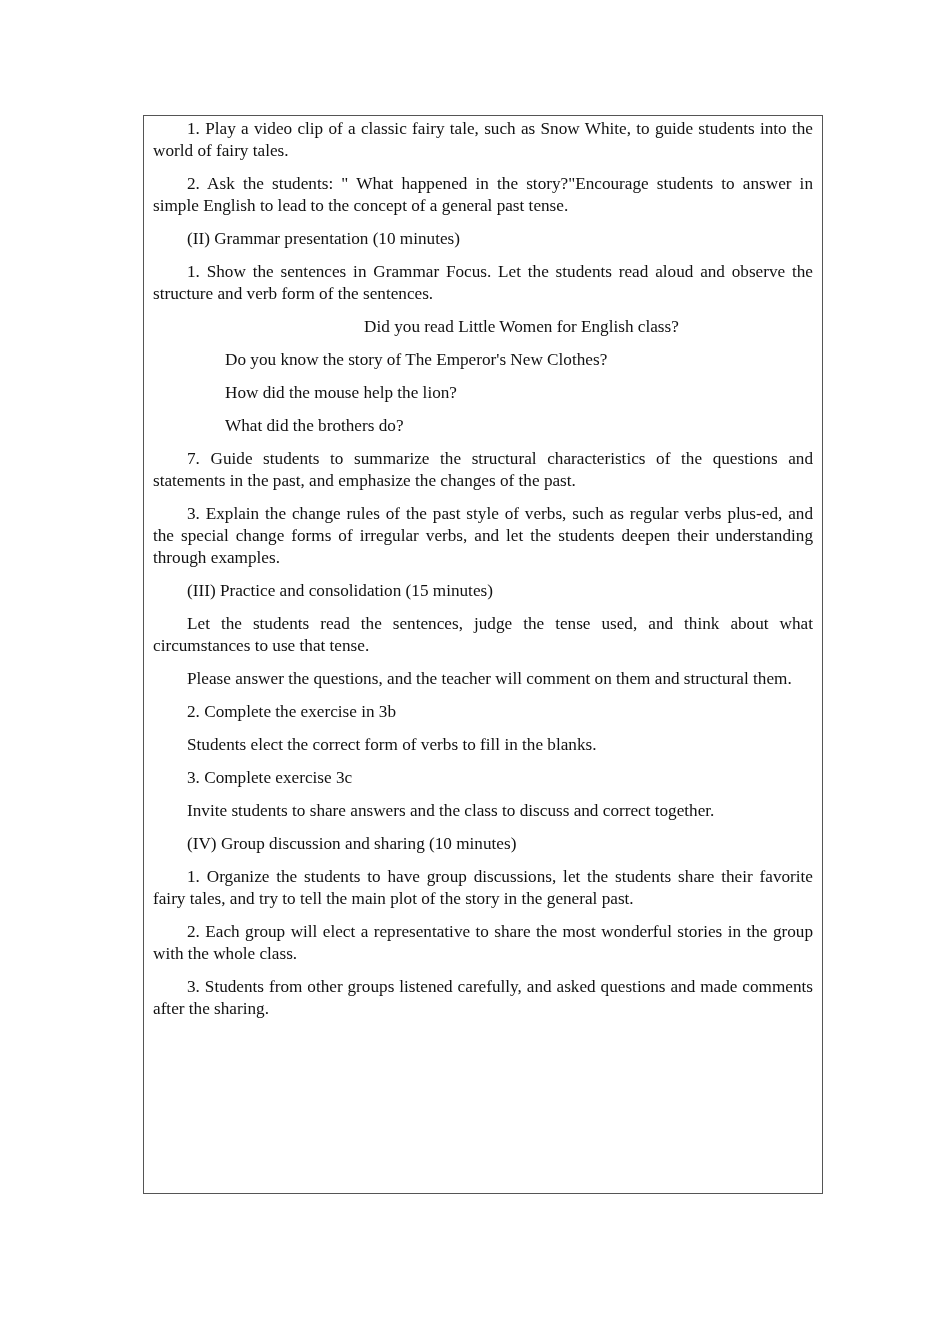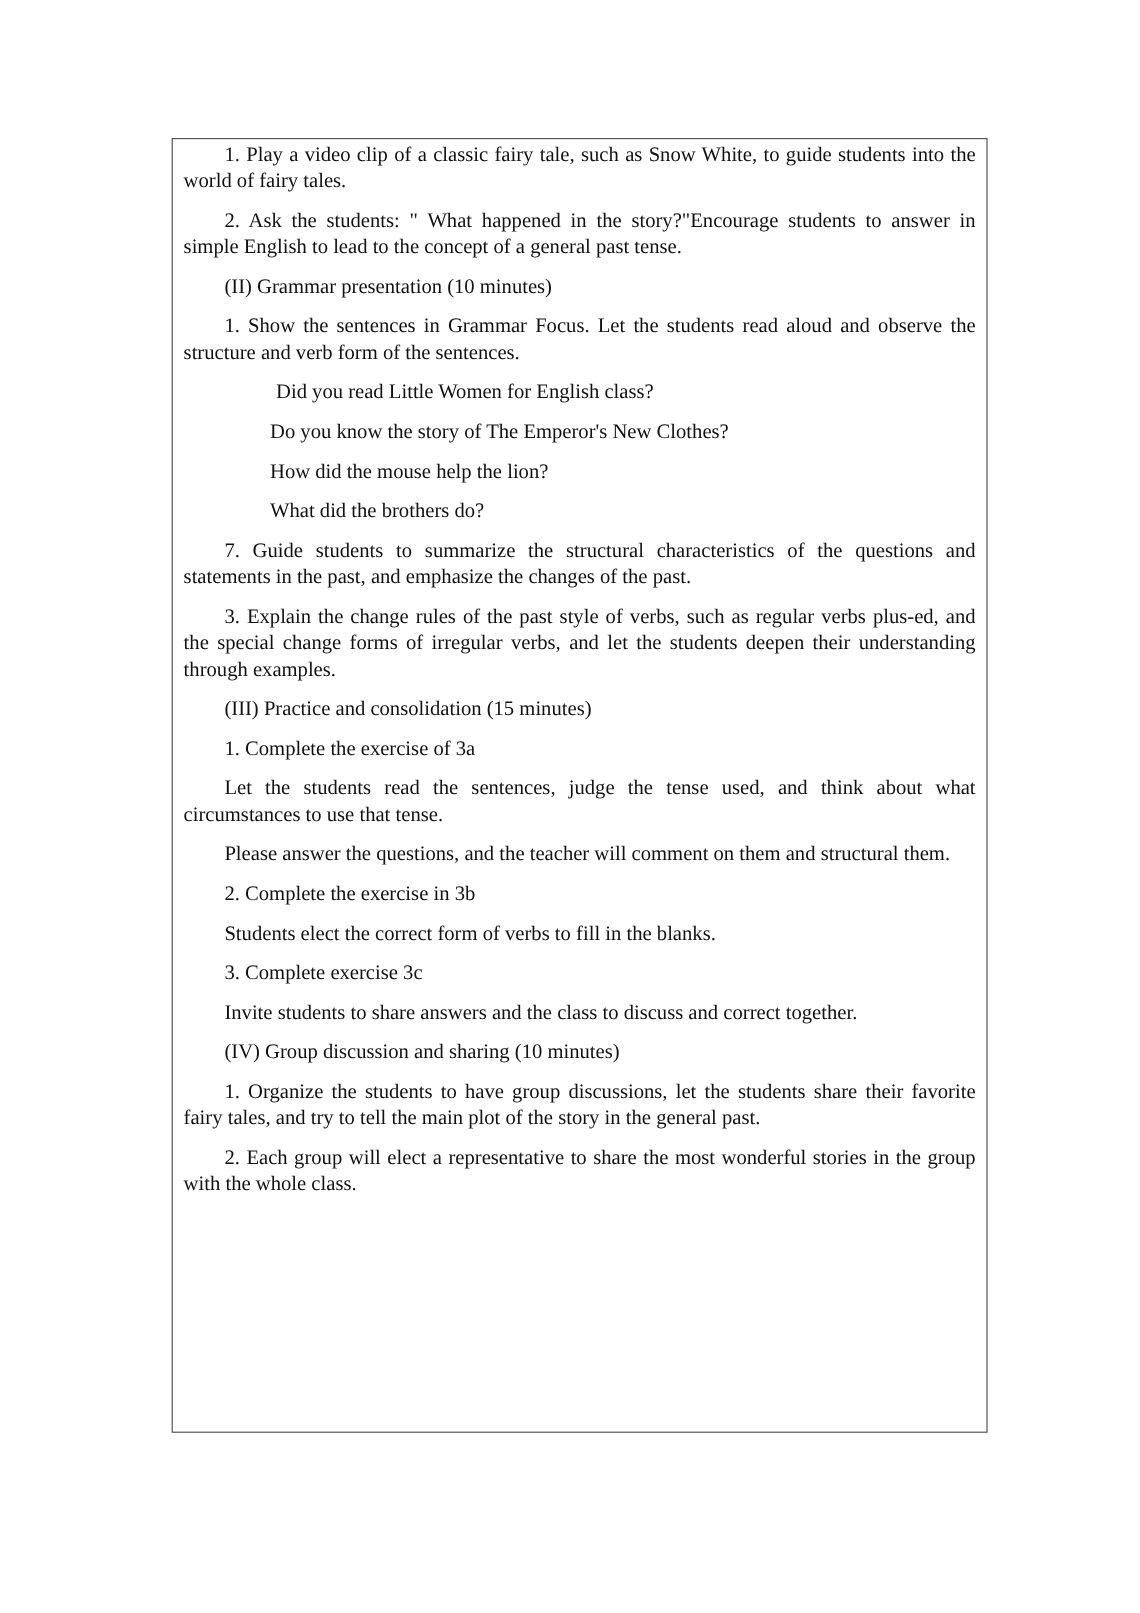--- a/index.html
+++ b/index.html
@@ -41,42 +41,43 @@
   .p.plain {
     text-align: left;
   }
   .p.example {
     text-indent: 0;
     padding-left: 72px;
     text-align: left;
   }
   .p.example.first {
     padding-left: 77px;
+    text-align: center;
   }
 </style>
 </head>
 <body>
 
 <div class="page">
   <div class="box">
     <p class="p">1. Play a video clip of a classic fairy tale, such as Snow White, to guide students into the world of fairy tales.</p>
     <p class="p">2. Ask the students: " What happened in the story?"Encourage students to answer in simple English to lead to the concept of a general past tense.</p>
     <p class="p plain">(II) Grammar presentation (10 minutes)</p>
     <p class="p">1. Show the sentences in Grammar Focus. Let the students read aloud and observe the structure and verb form of the sentences.</p>
     <p class="p example first">Did you read Little Women for English class?</p>
     <p class="p example">Do you know the story of The Emperor's New Clothes?</p>
     <p class="p example">How did the mouse help the lion?</p>
     <p class="p example">What did the brothers do?</p>
     <p class="p">7. Guide students to summarize the structural characteristics of the questions and statements in the past, and emphasize the changes of the past.</p>
     <p class="p">3. Explain the change rules of the past style of verbs, such as regular verbs plus-ed, and the special change forms of irregular verbs, and let the students deepen their understanding through examples.</p>
     <p class="p plain">(III) Practice and consolidation (15 minutes)</p>
-    <p class="p plain">1. Complete the exercise of 3a</p>
     <p class="p">Let the students read the sentences, judge the tense used, and think about what circumstances to use that tense.</p>
     <p class="p">Please answer the questions, and the teacher will comment on them and structural them.</p>
     <p class="p plain">2. Complete the exercise in 3b</p>
     <p class="p plain">Students elect the correct form of verbs to fill in the blanks.</p>
     <p class="p plain">3. Complete exercise 3c</p>
     <p class="p plain">Invite students to share answers and the class to discuss and correct together.</p>
     <p class="p plain">(IV) Group discussion and sharing (10 minutes)</p>
     <p class="p">1. Organize the students to have group discussions, let the students share their favorite fairy tales, and try to tell the main plot of the story in the general past.</p>
     <p class="p">2. Each group will elect a representative to share the most wonderful stories in the group with the whole class.</p>
+    <p class="p">3. Students from other groups listened carefully, and asked questions and made comments after the sharing.</p>
   </div>
 </div>
 
 </body></html>

